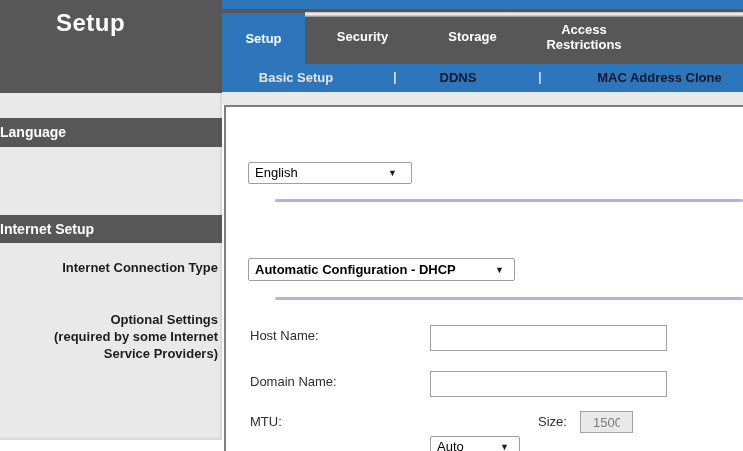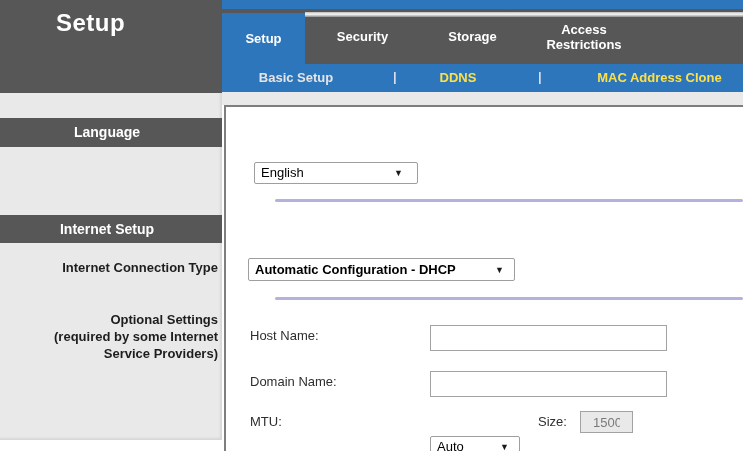--- a/index.html
+++ b/index.html
@@ -25,52 +25,52 @@
   .tab-wireless { width:100px; }
   .tab-security { width:115px; }
   .tab-storage  { width:105px; }
   .tab-access   { width:118px; padding:0 8px; }
 
   
   .subnav-bar { position:absolute; left:222px; top:64px; width:521px; height:28px; background:#2e76bc; }
   .subnav-item { position:absolute; top:0; height:28px; line-height:27px; font-size:13px; font-weight:bold;
                  text-align:center; cursor:pointer; }
   .subnav-active { color:#e5e5e5; }
-  .subnav-link { color:#fde047; }
+  .subnav-link { color:#0f172a; }
   .subnav-pipe { position:absolute; top:0; height:28px; line-height:26px; color:#d9ddf1; font-size:13px; font-weight:bold; }
   .pos-basic { left:24px;  width:100px; }
   .pos-pipe1 { left:171px; }
   .pos-ddns  { left:196px; width:80px; }
   .pos-pipe2 { left:316px; }
   .pos-mac   { left:350px; width:175px; }
 
   
   .gray-band { position:absolute; left:222px; top:92px; width:521px; height:13px; background:#e9e9e9; }
 
   
   .sidebar { position:absolute; left:0; top:93px; width:222px; height:347px; background:#e9e9e9;
              box-shadow:inset -2px -2px 2px rgba(0,0,0,0.08); }
   .section-bar { position:absolute; left:0; width:222px; background:#575757; color:#ffffff;
-                 font-size:14px; font-weight:bold; text-align:center; padding-right:8px; }
+                 font-size:14px; font-weight:bold; text-align:left; padding-right:8px; }
   .bar-language { top:25px; height:29px; line-height:29px; }
   .bar-internet { top:122px; height:28px; line-height:28px; }
   .side-label { position:absolute; right:7px; text-align:right; font-size:13px; font-weight:bold; color:#1d1d1d; }
   .lbl-select-language { top:70px; }
   .lbl-conn-type { top:167px; right:4px;text-align:right; }
   .lbl-optional { top:218px; right:4px; line-height:17px; }
 
   
   .content-panel { position:absolute; left:224px; top:105px; width:519px; height:346px; background:#ffffff;
                    border-top:2px solid #7e7e7e; border-left:2px solid #7e7e7e; }
 
   .select-box { position:absolute; background:#ffffff; border:1px solid #9e9e9e; border-radius:2px;
                 font-size:13px; color:#000000; padding-left:6px; cursor:pointer; }
   .select-box .arrow { position:absolute; right:10px; top:50%; transform:translateY(-50%);
                        font-size:9px; color:#1a1a1a; }
-  .sel-language { left:22px; top:55px; width:164px; height:22px; line-height:20px;margin-left:6px; }
+  .sel-language { left:22px; top:55px; width:164px; height:22px; line-height:20px; }
   .sel-language .arrow { right:14px; }
   .sel-conn { left:22px; top:151px; width:267px; height:23px; line-height:21px;font-weight:bold; }
   .sel-mtu { left:204px; top:305px; width:90px; height:22px; line-height:20px;margin-top:24px; }
 
   .separator { position:absolute; left:49px; right:0; height:3px; background:#b3b2de; border-radius:2px; }
   .sep-1 { top:92px; }
   .sep-2 { top:190px; }
 
   .form-label { position:absolute; font-size:13px; color:#2e2e2e; }
   .lbl-host   { left:24px; top:221px; }

